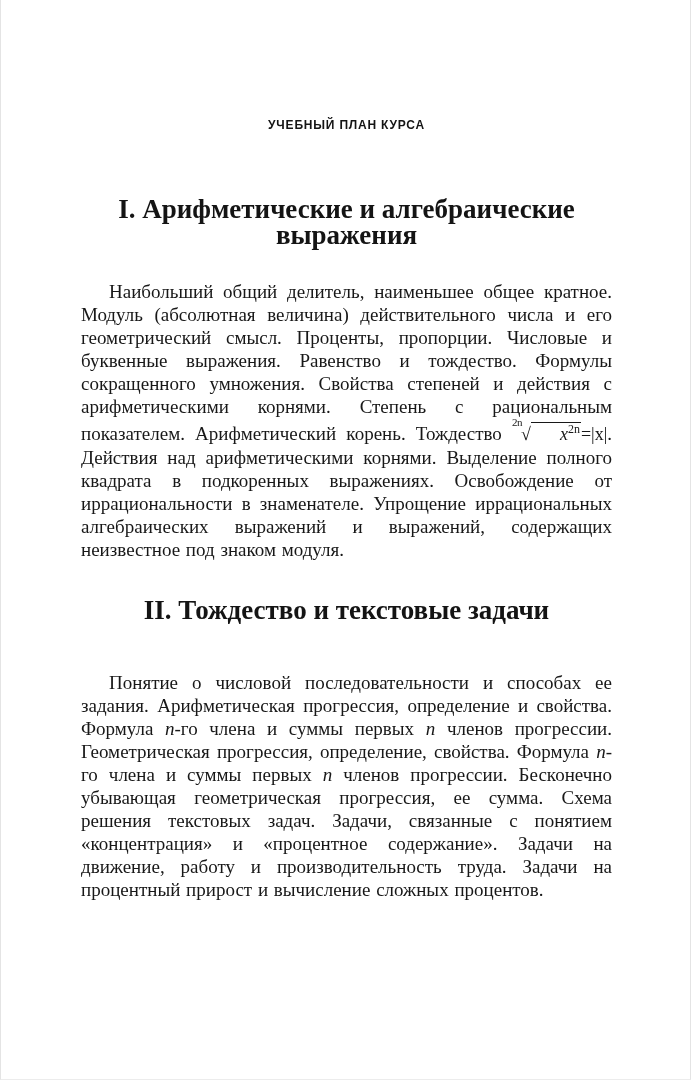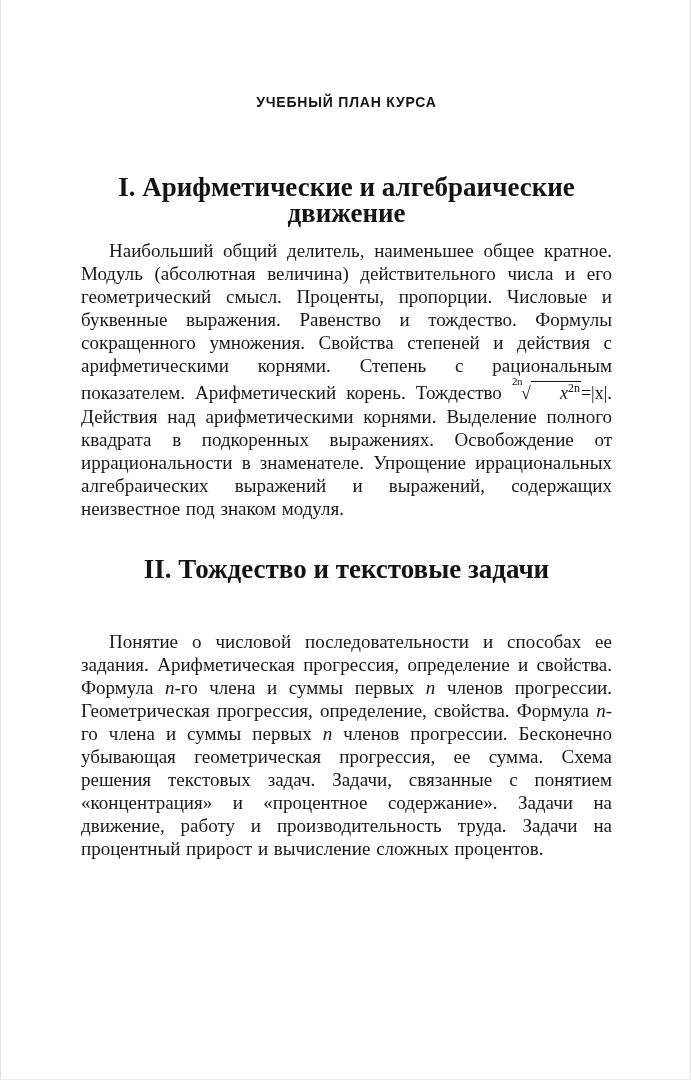--- a/index.html
+++ b/index.html
@@ -18,25 +18,25 @@
     border-right: 1px solid #e4e4e4;
     border-bottom: 1px solid #ececec;
     font-family: "Liberation Serif", serif;
     color: #181818;
     overflow: hidden;
   }
   .content {
     padding: 0 78px 0 80px;
   }
   .course-title {
-    padding-top: 94px;
+    padding-top: 118px;
     text-align: center;
     font-family: "Liberation Sans", sans-serif;
     font-weight: bold;
-    font-size: 14px;
+    font-size: 12px;
     letter-spacing: 0.8px;
     color: #141414;
   }
   .section-heading {
     text-align: center;
     font-weight: bold;
     font-size: 27px;
     line-height: 26px;
     color: #141414;
   }
@@ -46,21 +46,21 @@
   .section-heading.second {
     margin-top: 36px;
   }
   .para {
     text-align: justify;
     font-size: 19px;
     line-height: 23px;
     text-indent: 28px;
     word-spacing: 1px;
   }
-  .para.p1 { margin-top: 13px; }
+  .para.p1 { margin-top: 32px; }
   .para.p2 { margin-top: 48px; }
   .var { font-style: italic; }
   
   .formula {
     white-space: nowrap;
     font-size: 18px;
   }
   .root-index {
     font-size: 11px;
     position: relative;
@@ -85,21 +85,21 @@
 </head>
 <body>
 
 <div class="page">
   <div class="content">
 
     <div class="course-title">УЧЕБНЫЙ ПЛАН КУРСА</div>
 
     <div class="section-heading first">
       <div>I. Арифметические и алгебраические</div>
-      <div>движение</div>
+      <div>выражения</div>
     </div>
 
     <p class="para p1"><span>Наибольший общий делитель, наименьшее общее кратное. Модуль (абсолютная величина) действительного числа и его геометрический смысл. Проценты, пропорции. Числовые и буквенные выражения. Равенство и тождество. Формулы сокращенного умножения. Свойства степеней и действия с арифметическими корнями. Степень с рациональным показателем. Арифметический корень. Тождество </span><span class="formula"><sup class="root-index">2n</sup><span class="radical-sign">√</span><span class="radicand"><span class="var">x</span><sup>2n</sup></span><span>=|x|</span></span><span>. Действия над арифметическими корнями. Выделение полного квадрата в подкоренных выражениях. Освобождение от иррациональности в знаменателе. Упрощение иррациональных алгебраических выражений и выражений, содержащих неизвестное под знаком модуля.</span></p>
 
     <div class="section-heading second">II. Тождество и текстовые задачи</div>
 
     <p class="para p2"><span>Понятие о числовой последовательности и способах ее задания. Арифметическая прогрессия, определение и свойства. Формула </span><span class="var">n</span><span>-го члена и суммы первых </span><span class="var">n</span><span> членов прогрессии. Геометрическая прогрессия, определение, свойства. Формула </span><span class="var">n</span><span>-го члена и суммы первых </span><span class="var">n</span><span> членов прогрессии. Бесконечно убывающая геометрическая прогрессия, ее сумма. Схема решения текстовых задач. Задачи, связанные с понятием «концентрация» и «процентное содержание». Задачи на движение, работу и производительность труда. Задачи на процентный прирост и вычисление сложных процентов.</span></p>
 
   </div>
 </div>

